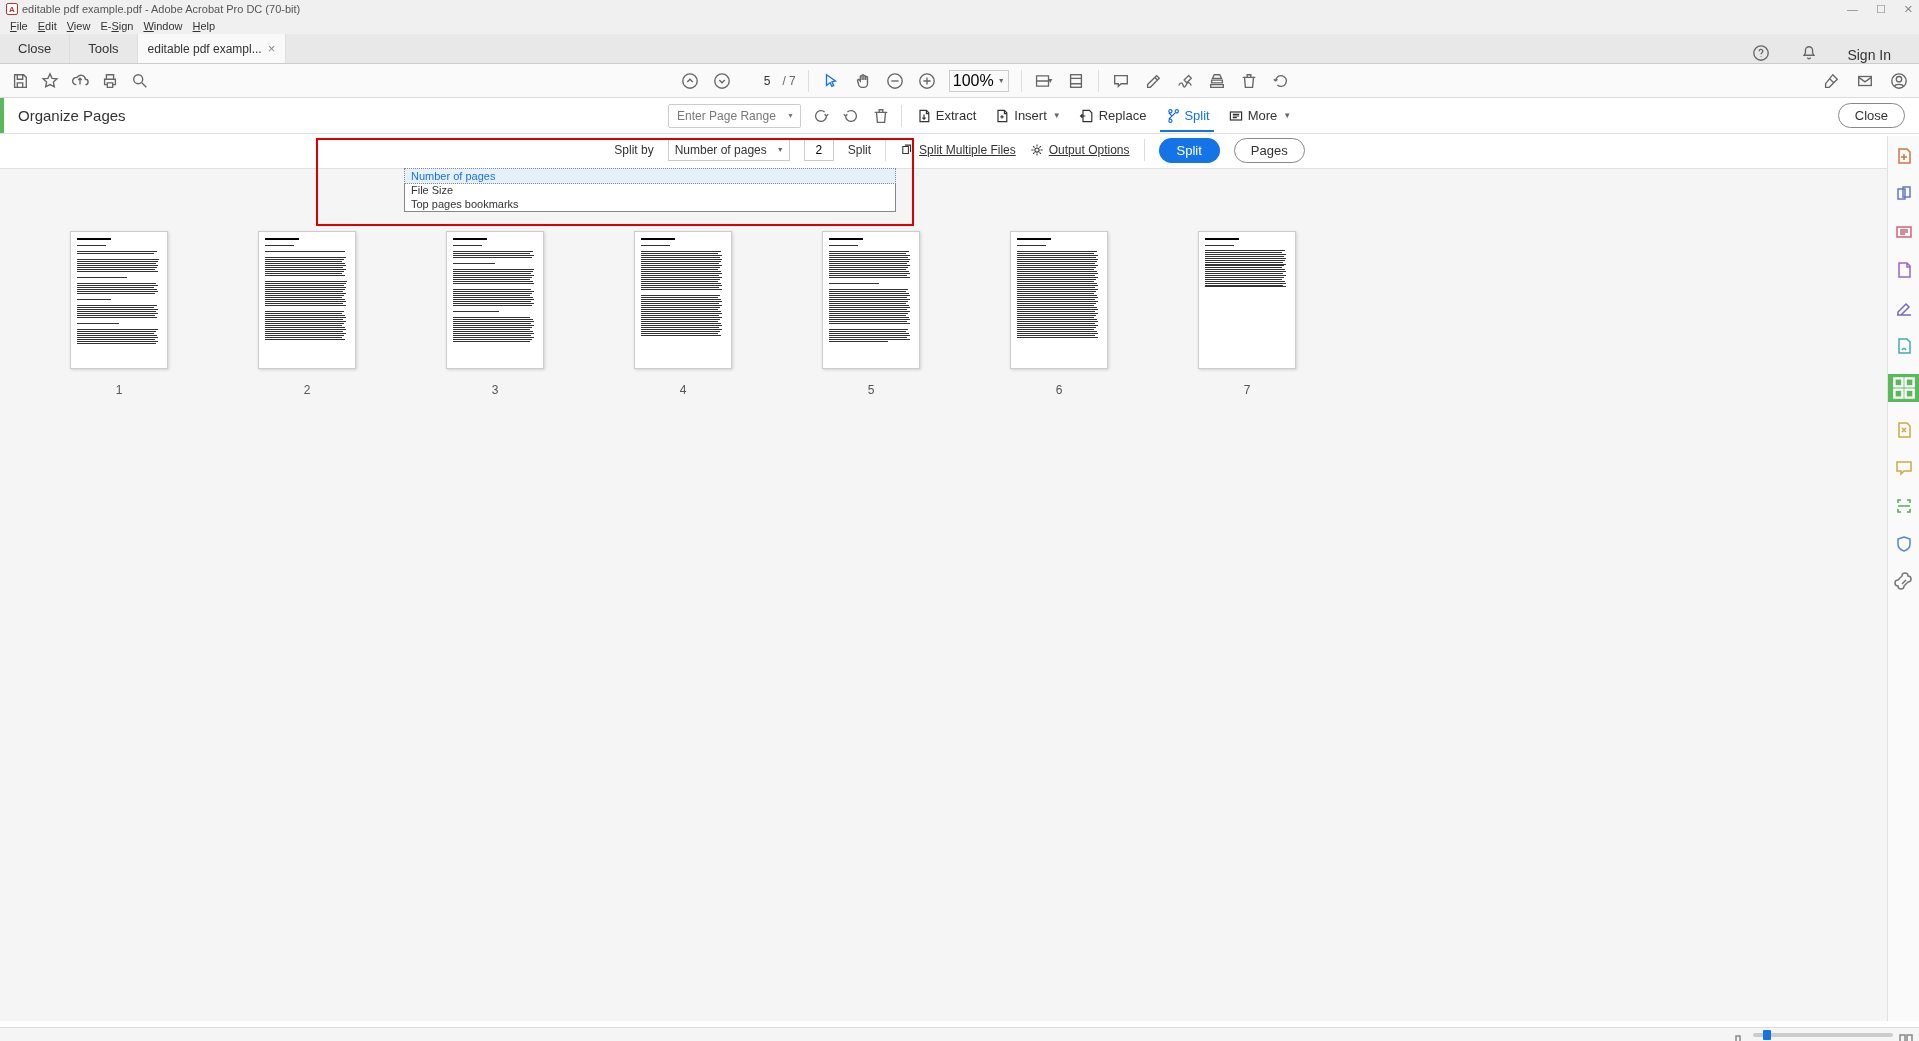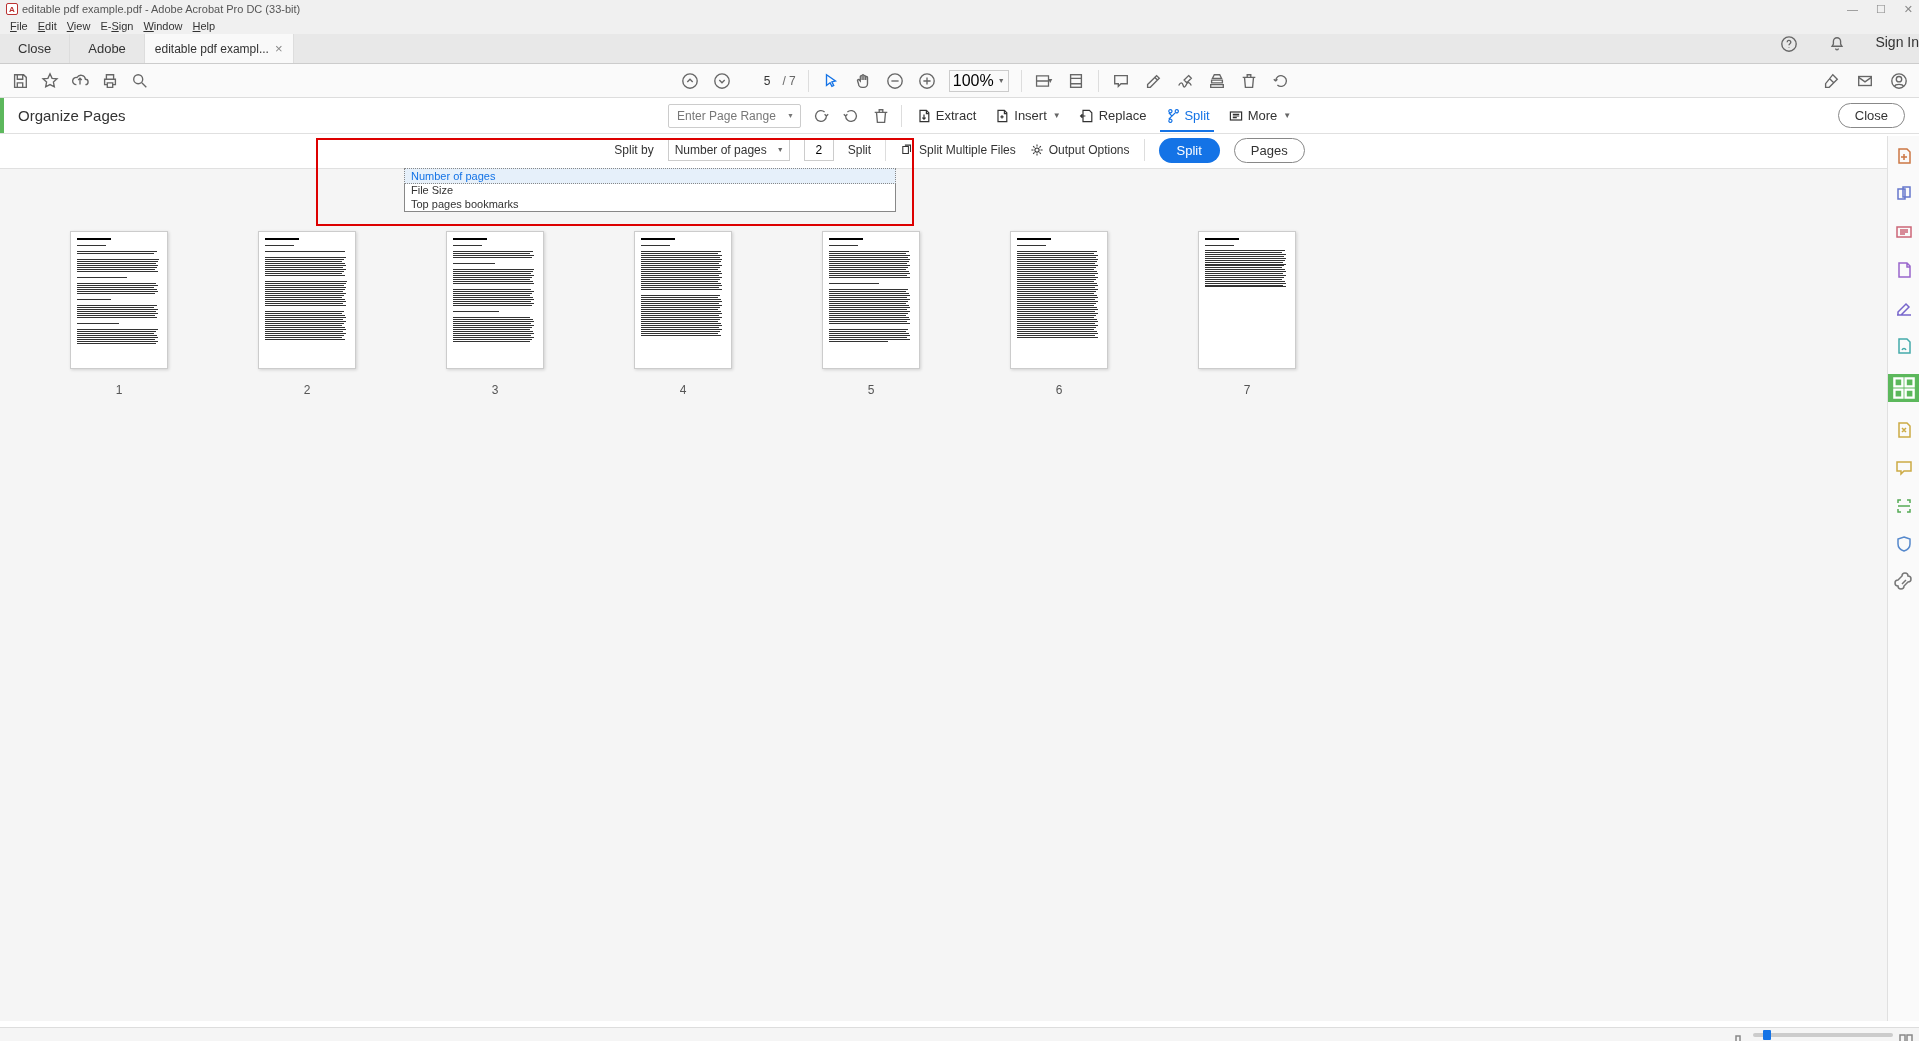--- a/index.html
+++ b/index.html
@@ -14,21 +14,21 @@
 
 .menu-bar { height: 16px; background: #f0f0f0; display: flex; align-items: center; padding: 0 6px; font-size: 11px; color: #333; gap: 2px; }
 .menu-bar span { padding: 0 4px; }
 .menu-bar span u { text-decoration: underline; }
 
 
 .tabs-row { height: 30px; background: #e8e8e8; display: flex; align-items: stretch; border-bottom: 1px solid #ccc; }
 .tab-btn { padding: 0 18px; display: flex; align-items: center; font-size: 13px; color: #333; border-right: 1px solid #ddd; }
 .doc-tab { background: #f9f9f9; padding: 0 10px; display: flex; align-items: center; font-size: 12px; color: #333; border-right: 1px solid #ddd; gap: 6px; }
 .doc-tab .close-x { color: #888; font-size: 13px; }
-.tabs-right { margin-left: auto; display: flex; align-items: flex-start; gap: 28px; padding-right: 0; }
+.tabs-right { margin-left: auto; display: flex; align-items: flex-end; gap: 28px; padding-right: 28px; }
 .tabs-right .signin { font-size: 14px; color: #333; }
 
 
 .main-toolbar { height: 34px; background: #fafafa; border-bottom: 1px solid #ddd; display: flex; align-items: center; padding: 0 10px; gap: 10px; }
 .main-toolbar .sep { width: 1px; height: 22px; background: #ddd; }
 .tb-icon { width: 20px; height: 20px; display: inline-flex; align-items: center; justify-content: center; color: #666; }
 .tb-icon svg { width: 18px; height: 18px; }
 .page-input { width: 26px; text-align: right; font-size: 12px; border: none; background: transparent; color: #333; }
 .page-total { font-size: 12px; color: #666; }
 .zoom-wrap { display: flex; align-items: center; border: 1px solid #ccc; padding: 1px 3px; }
@@ -49,21 +49,21 @@
 .org-btn.active { color: #1473e6; border-bottom: 2px solid #1473e6; padding-bottom: 6px; margin-top: 6px; }
 .org-sep { width: 1px; height: 22px; background: #ddd; }
 .close-btn { border: 1px solid #888; border-radius: 14px; padding: 4px 16px; font-size: 13px; color: #333; background: #fff; }
 
 
 .split-bar-wrap { position: relative; height: 32px; background: #fff; }
 .split-bar { height: 32px; display: flex; align-items: center; justify-content: center; gap: 14px; font-size: 12px; color: #333; }
 .split-dd { border: 1px solid #ccc; padding: 3px 22px 3px 6px; font-size: 12px; position: relative; min-width: 100px; }
 .split-dd::after { content: "▼"; font-size: 7px; color: #666; position: absolute; right: 5px; top: 6px; }
 .split-num { width: 30px; border: 1px solid #ccc; text-align: center; font-size: 12px; padding: 3px 0; }
-.split-link { display: flex; align-items: flex-start; gap: 5px; font-size: 12px; color: #333; }
+.split-link { display: flex; align-items: flex-start; gap: 5px; font-size: 12px; color: #333; text-decoration: underline; }
 .split-link svg { width: 14px; height: 14px; }
 .btn-primary { background: #1473e6; color: #fff; border: none; border-radius: 14px; padding: 5px 18px; font-size: 13px; font-weight: 500; }
 .btn-secondary { background: #fff; color: #333; border: 1px solid #888; border-radius: 14px; padding: 4px 16px; font-size: 13px; }
 
 
 .red-box { position: absolute; border: 2px solid #d00; pointer-events: none; z-index: 50; }
 
 
 .dd-list { position: absolute; background: #fff; border: 1px solid #888; z-index: 40; font-size: 11px; }
 .dd-list .dd-item { padding: 1px 6px; color: #333; cursor: default; }
@@ -90,40 +90,40 @@
 .slider-thumb { position: absolute; width: 8px; height: 10px; background: #1473e6; top: -3px; left: 10px; border-radius: 1px; }
 .mini-icon { width: 14px; height: 10px; display: inline-block; }
 
 svg { stroke: currentColor; fill: none; stroke-width: 1.5; }
 </style>
 </head>
 <body>
 
 <div class="title-bar">
   <span class="app-icon">A</span>
-  <span>editable pdf example.pdf - Adobe Acrobat Pro DC (33-bit)</span>
+  <span>editable pdf example.pdf - Adobe Acrobat Pro DC (70-bit)</span>
   <div class="win-controls">
     <span>—</span>
     <span>☐</span>
     <span>✕</span>
   </div>
 </div>
 
 <div class="menu-bar">
   <span><u>F</u>ile</span>
   <span><u>E</u>dit</span>
   <span><u>V</u>iew</span>
   <span>E-<u>S</u>ign</span>
   <span><u>W</u>indow</span>
   <span><u>H</u>elp</span>
 </div>
 
 <div class="tabs-row">
   <div class="tab-btn">Close</div>
-  <div class="tab-btn">Adobe</div>
+  <div class="tab-btn">Tools</div>
   <div class="doc-tab">
     <span>editable pdf exampl...</span>
     <span class="close-x">×</span>
   </div>
   <div class="tabs-right">
     <span class="tb-icon">
         <svg viewBox="0 0 20 20">
           <circle cx="10" cy="10" r="8"></circle>
           <path d="M8 8a2 2 0 1 1 3 1.7c-.6.4-1 .8-1 1.8M10 14v.5"></path>
         </svg>

